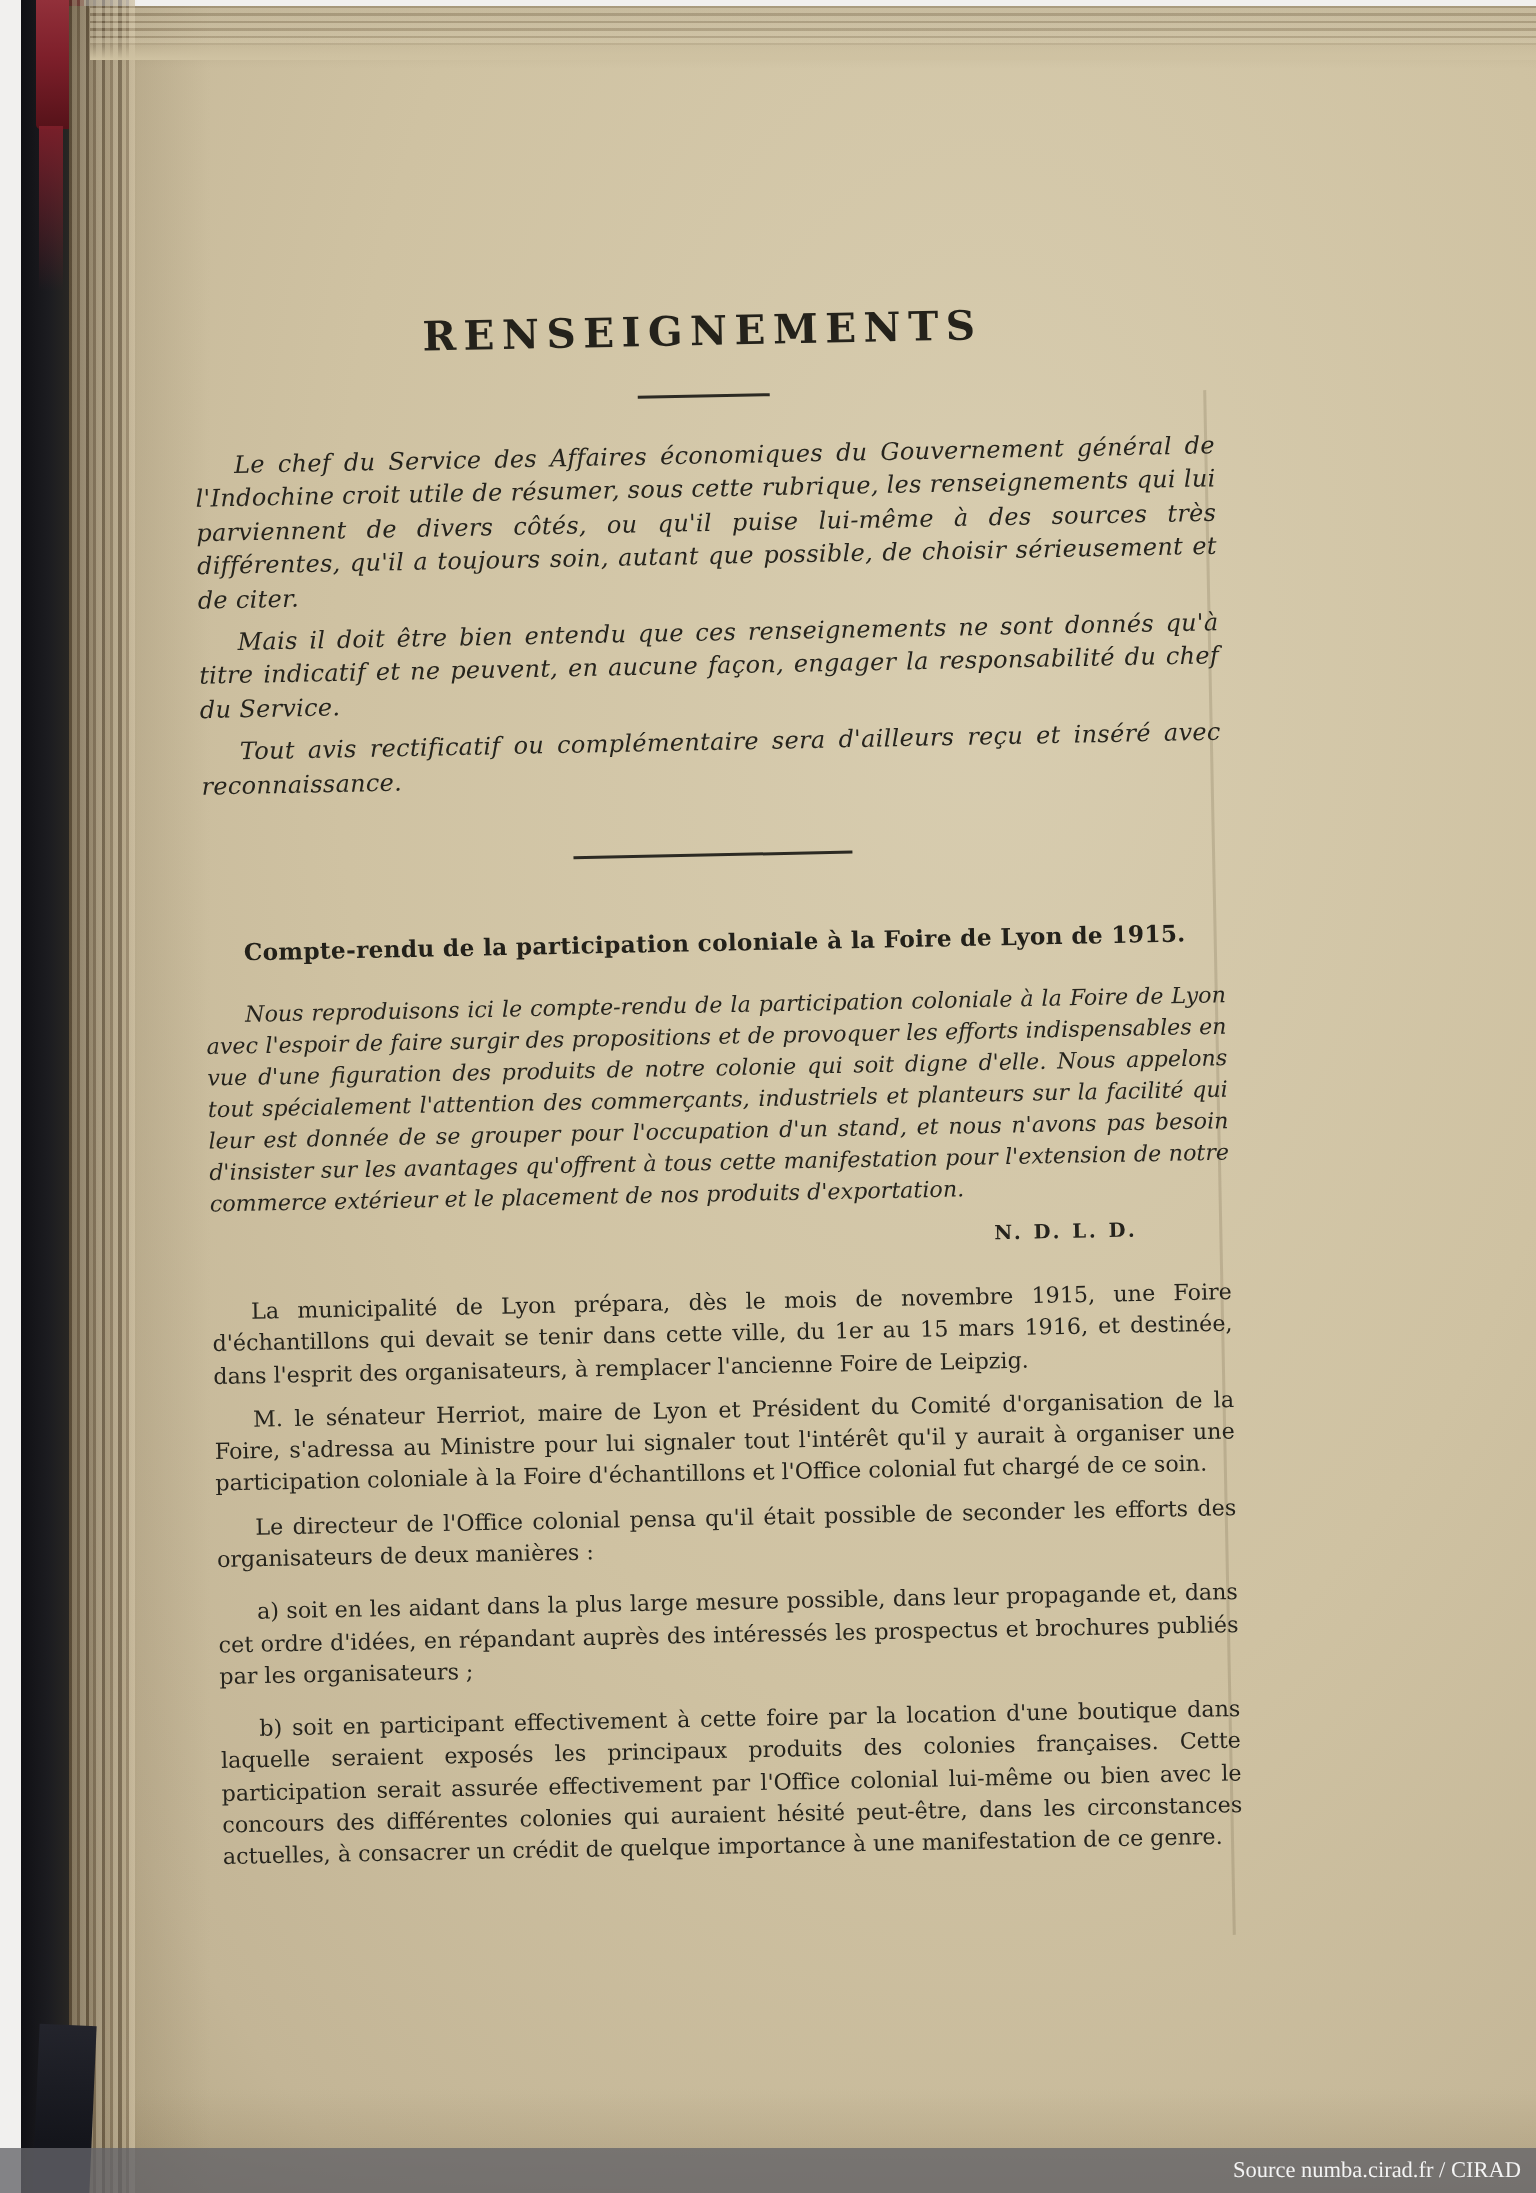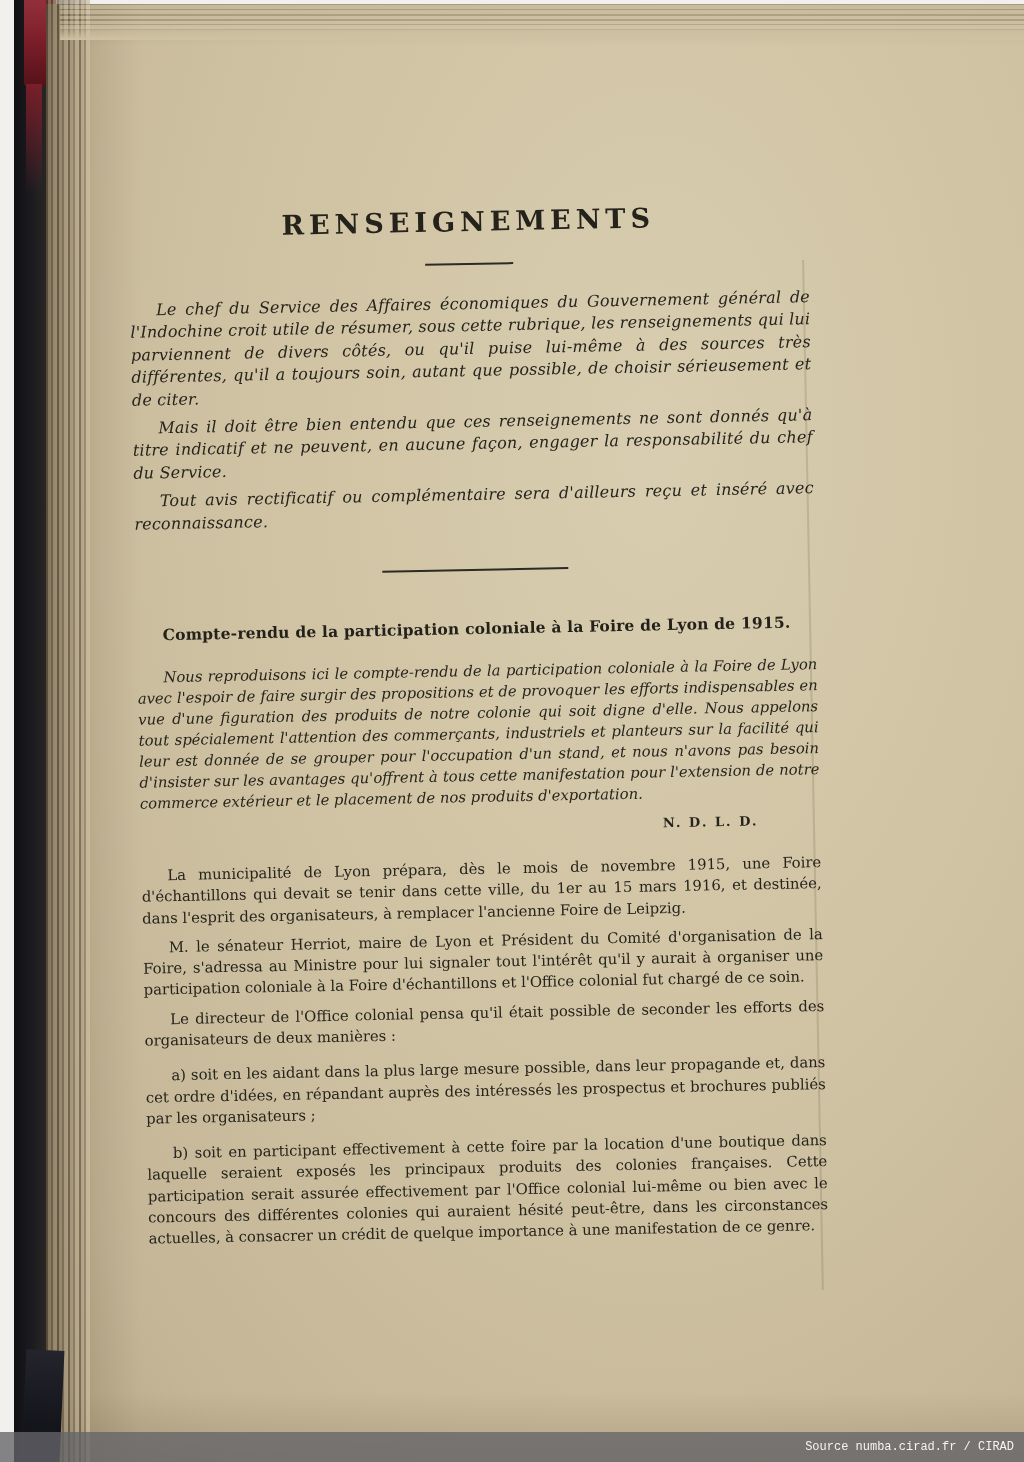--- a/index.html
+++ b/index.html
@@ -101,22 +101,22 @@
     text-indent:26px;margin:0 0 8px;
   }
   .body-text p.item{margin-top:14px;}
   
   .source-bar{
     position:absolute;left:0;right:0;bottom:0;height:30px;
     background:rgba(100,100,105,.78);
     display:flex;align-items:center;justify-content:flex-end;
   }
   .source-bar span{
-    font-family:Liberation Mono, monospace;
-    font-size:12px;color:#f4f4f4;padding-right:10px;
+    font-family:Liberation Serif, serif;
+    font-size:15px;color:#f4f4f4;padding-right:10px;
   }
 </style>
 </head>
 <body>
 
 <div class="binding"></div>
 <div class="cover-red-top"></div>
 <div class="cover-red-sliver"></div>
 
 <div class="page"></div>

